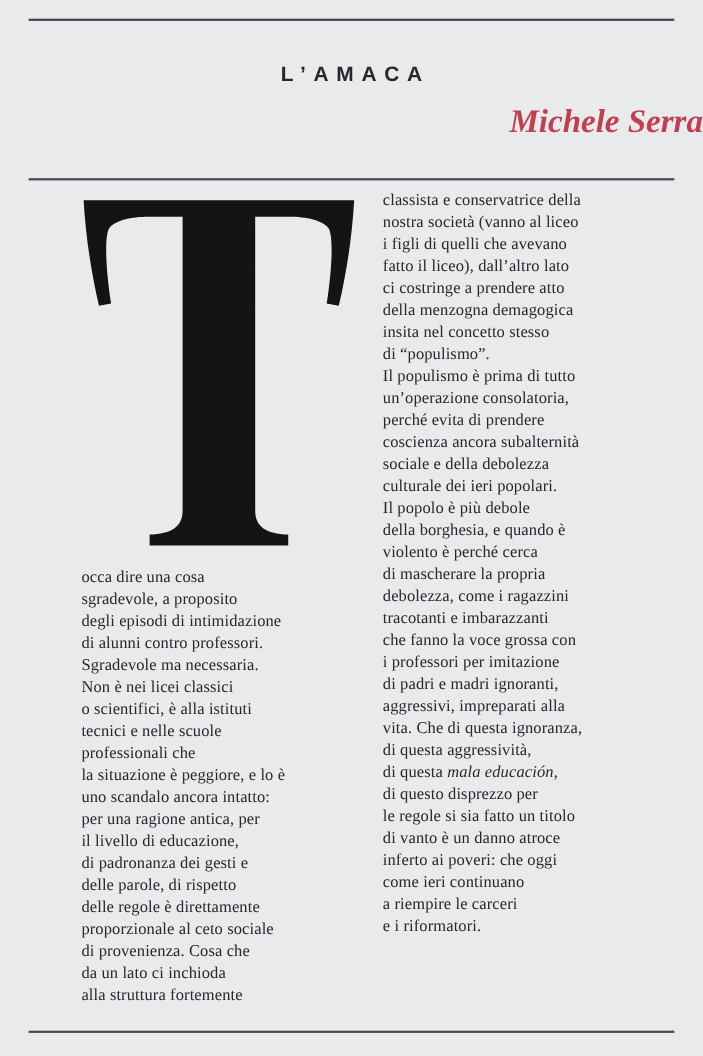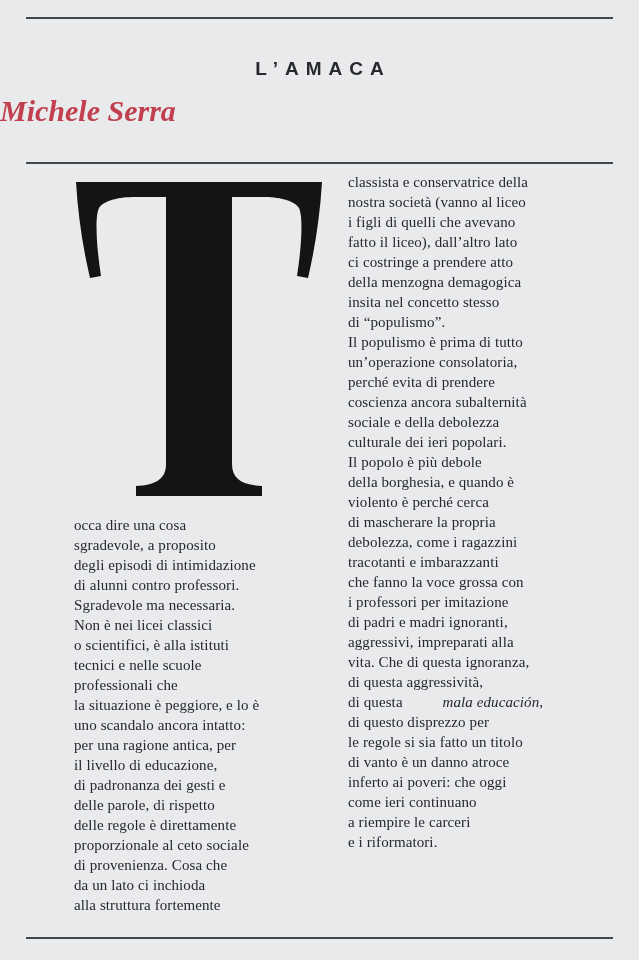--- a/index.html
+++ b/index.html
@@ -30,42 +30,42 @@
   .rule-bottom{top:937px;}
   .rubric{
     position:absolute;top:58px;left:0;width:100%;
     text-align:center;text-indent:7px;
     font-family:"Liberation Sans", sans-serif;
     font-weight:700;font-size:19px;letter-spacing:7px;
     color:var(--text);
   }
   .author{
     position:absolute;top:94px;left:0;width:100%;
-    text-align:left;
+    text-align:right;
     font-family:"Liberation Serif", serif;
     font-style:italic;font-weight:700;font-size:30px;
     color:var(--accent-red);
   }
   .dropcap{
     position:absolute;left:71px;top:180px;
     width:256px;height:322px;
   }
   .dropcap svg{display:block;width:256px;height:322px;}
   .dropcap path{fill:var(--drop-cap);}
   .coltext{
     position:absolute;
     font-size:15px;line-height:20px;
     color:var(--text);
     letter-spacing:0.1px;
     white-space:nowrap;
   }
   .coltext-left{left:74px;top:515px;}
   .coltext-right{left:348px;top:172px;}
   .tline{height:20px;}
-  .tline em{font-style:italic;margin-left:36px;}
+  .tline em{font-style:italic;}
 </style>
 </head>
 <body>
 
 <div class="page">
 
   <div class="rule rule-top"></div>
 
   <header>
     <div class="rubric">L’AMACA</div>

